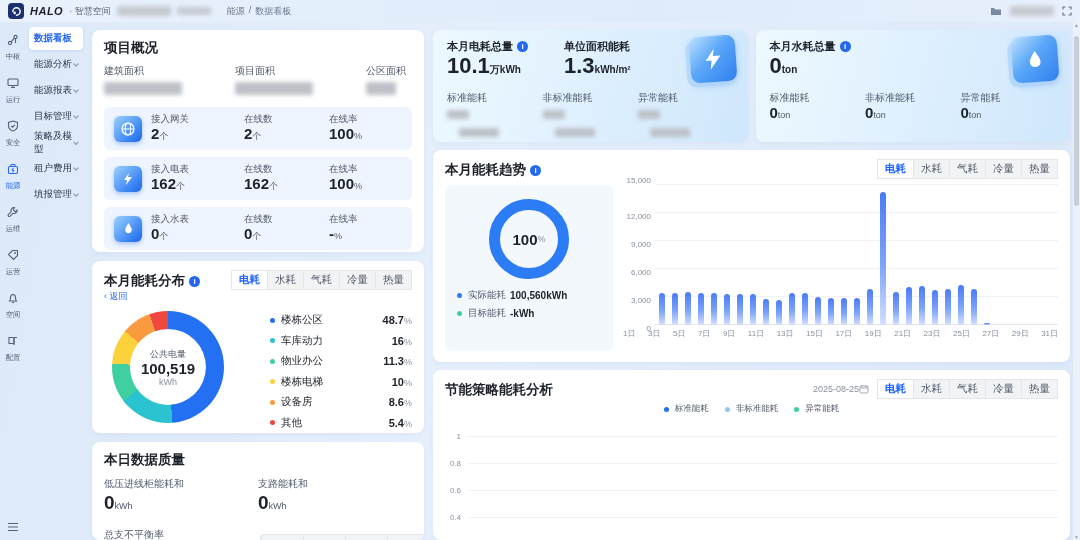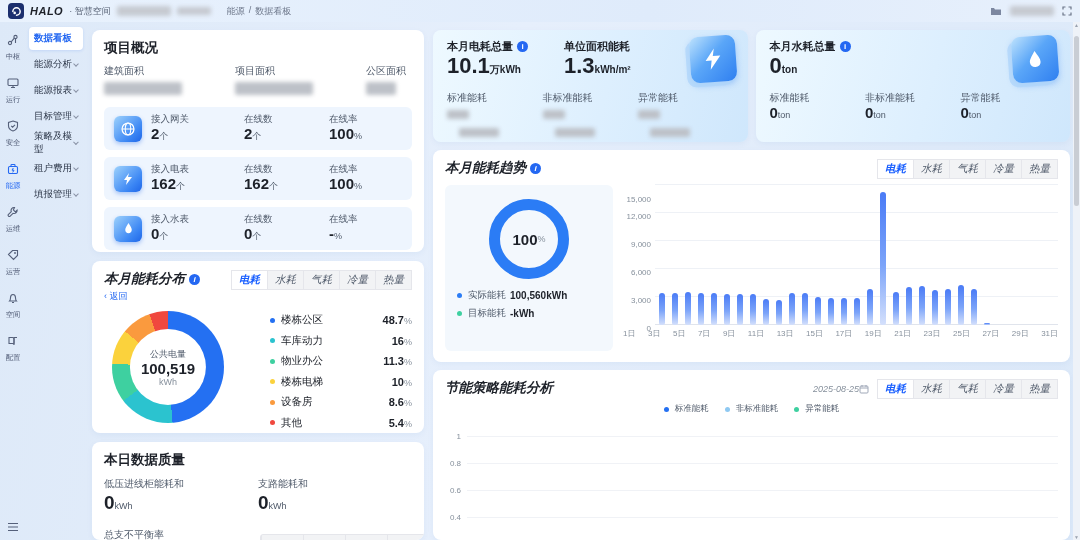--- a/index.html
+++ b/index.html
@@ -40,21 +40,21 @@
   
   .main { flex:1; padding:8px 10px 0 6px; display:flex; gap:9px; overflow:hidden; }
   .col-left { width:332px; flex:0 0 auto; display:flex; flex-direction:column; gap:9px; }
   .col-right { flex:1; display:flex; flex-direction:column; gap:8px; min-width:0; }
   .card { background:#fff; border-radius:8px; padding:9px 12px;
     box-shadow:0 2px 6px rgba(29,80,160,.05); position:relative; }
   .card-title { font-size:13.5px; font-weight:bold; }
   .info-i { display:inline-block; width:11px; height:11px; border-radius:50%; background:#2468f2;
     color:#fff; font-size:8px; font-weight:bold; text-align:center; line-height:11px;
     vertical-align:1px; margin-left:4px; }
-  .hdr { display:flex; align-items:flex-start; justify-content:space-between;font-style:italic; }
+  .hdr { display:flex; align-items:flex-end; justify-content:space-between; }
 
   .tabs { display:flex; background:#f2f3f5; border:1px solid #e5e6eb; border-radius:0; overflow:hidden; }
   .tab { padding:2px 7px; font-size:10.5px; color:#4e5969; border-left:1px solid #e5e6eb; cursor:pointer; white-space:nowrap; }
   .tab:first-child { border-left:none; }
   .tab.active { background:#fff; color:#165dff; font-weight:bold; }
 
   .blur { display:inline-block; background:#bdc1c8; border-radius:2px; filter:blur(2.2px); }
 
   
   .ov-fields { display:flex; margin-top:7px; }
@@ -525,21 +525,21 @@
               </div>
           </div>
           <div style="flex:1; min-width:0">
             <div class="chart-area">
               <div class="y-axis" id="trend-ylabels">
                   <div style="bottom: -4px;">0</div>
                   <div style="bottom: 24px;">3,000</div>
                   <div style="bottom: 52px;">6,000</div>
                   <div style="bottom: 80px;">9,000</div>
                   <div style="bottom: 108px;">12,000</div>
-                  <div style="bottom: 125px;">15,000</div>
+                  <div style="bottom: 144px;">15,000</div>
                 </div>
               <div class="plot">
                 <div id="trend-grid">
                     <div class="gline zero" style="bottom: 0px;"></div>
                     <div class="gline" style="bottom: 28px;"></div>
                     <div class="gline" style="bottom: 56px;"></div>
                     <div class="gline" style="bottom: 84px;"></div>
                     <div class="gline" style="bottom: 112px;"></div>
                     <div class="gline" style="bottom: 140px;"></div>
                   </div>

